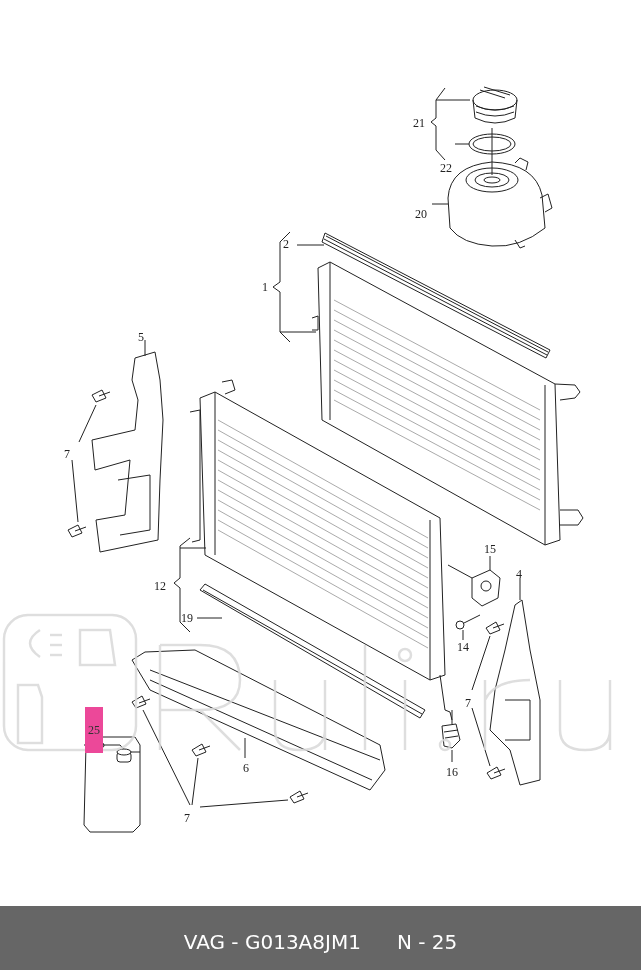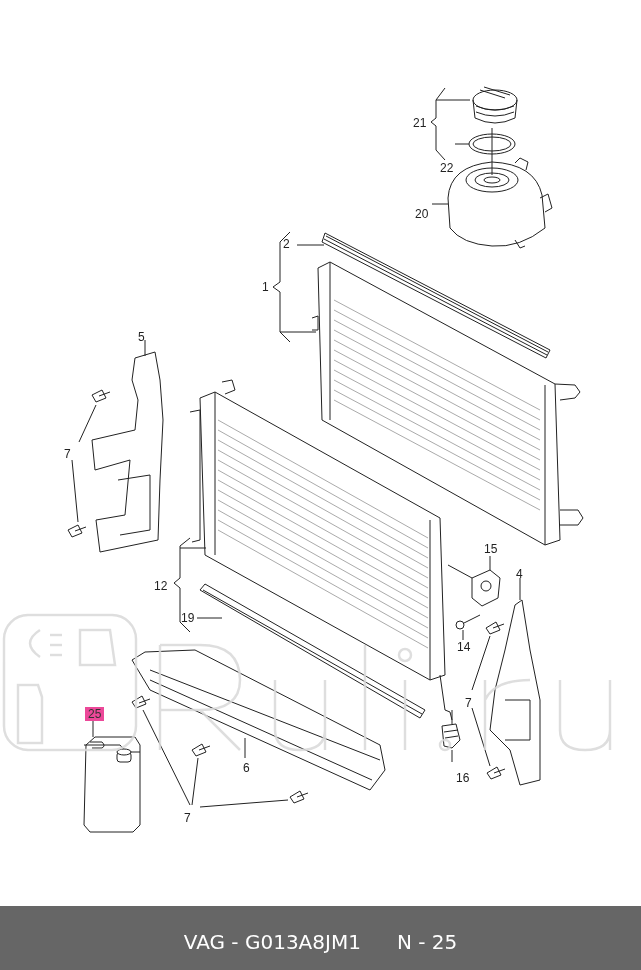--- a/index.html
+++ b/index.html
@@ -1,19 +1,19 @@
 <!DOCTYPE html>
 <html><head>
 <meta charset="utf-8">
 <style>
   html, body { margin: 0; padding: 0; background: #ffffff; }
   body { width: 641px; height: 970px; position: relative; overflow: hidden; font-family: "Liberation Sans", sans-serif; }
   #diagram { position: absolute; left: 0; top: 0; width: 641px; height: 905px; }
-  .callout { position: absolute; font-family: Liberation Sans, sans-serif; font-size: 12px; color: #222; line-height: 1; }
-  .callout.hl { background: #ec4899; padding: 1px 3px; color: #333; }
+  .callout { position: absolute; font-family: Liberation Serif, serif; font-size: 12px; color: #222; line-height: 1; }
+  .callout.hl { background: #ec4899; padding: 17px 3px; color: #333; }
   #watermark { position: absolute; left: 0; top: 605px; width: 641px; height: 150px; pointer-events: none; }
   #footer { position: absolute; left: 0; top: 906px; width: 641px; height: 64px; background: #666666; display: flex; align-items: center; justify-content: center; }
   #footer span { color: #ffffff; font-family: "DejaVu Sans", sans-serif; font-size: 20px; letter-spacing: 0px; margin-top: 8px; }
   #footer .gap { display: inline-block; width: 36px; }
 </style>
 </head>
 <body>
 
 <svg id="diagram" viewBox="0 0 641 905" xmlns="http://www.w3.org/2000/svg">
   <g fill="none" stroke="#222" stroke-width="1">
@@ -227,21 +227,21 @@
     <span class="callout" style="left: 138px; top: 331px;">5</span>
     <span class="callout" style="left: 64px; top: 448px;">7</span>
     <span class="callout" style="left: 154px; top: 580px;">12</span>
     <span class="callout" style="left: 181px; top: 612px;">19</span>
     <span class="callout" style="left: 484px; top: 543px;">15</span>
     <span class="callout" style="left: 516px; top: 568px;">4</span>
     <span class="callout" style="left: 457px; top: 641px;">14</span>
     <span class="callout" style="left: 465px; top: 697px;">7</span>
     <span class="callout hl" style="left: 85px; top: 707px;">25</span>
     <span class="callout" style="left: 243px; top: 762px;">6</span>
-    <span class="callout" style="left: 456px; top: 766px; margin-top: 6px;">16</span>
+    <span class="callout" style="left: 446px; top: 766px;">16</span>
     <span class="callout" style="left: 184px; top: 812px;">7</span>
   </div>
 
 <div id="footer">
   <span>VAG - G013A8JM1</span>
   <span class="gap"></span>
   <span>N - 25</span>
 </div>
 
 </body></html>

